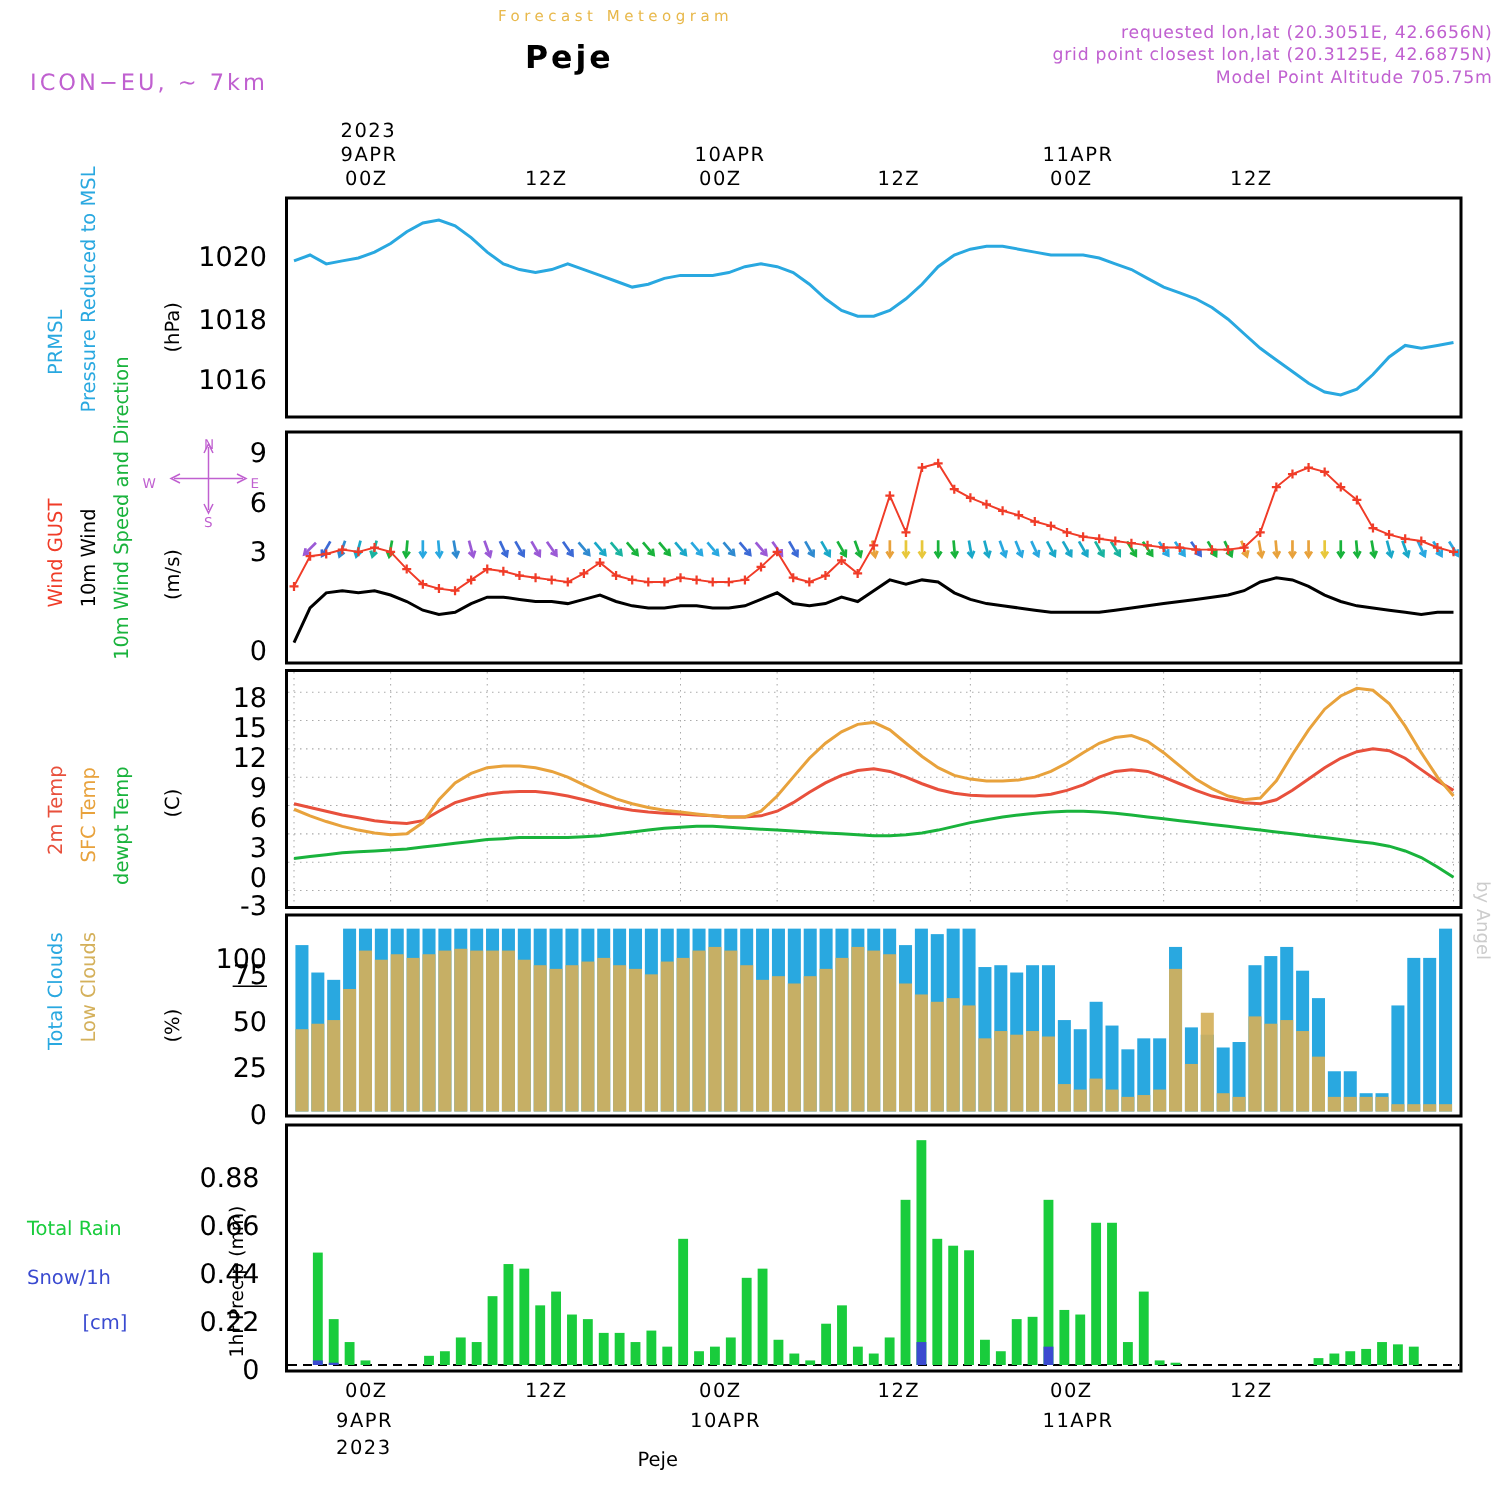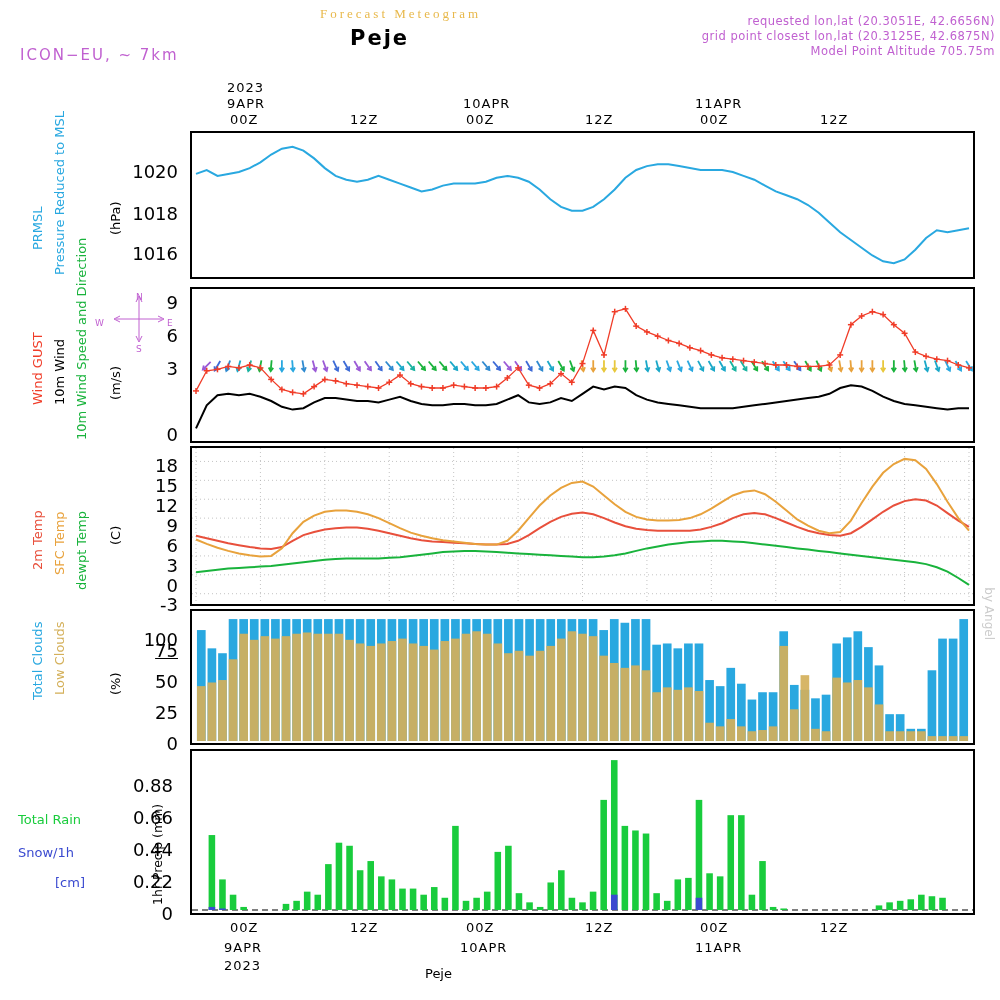--- a/index.html
+++ b/index.html
@@ -5,22 +5,22 @@
   html,body{margin:0;padding:0;}
   body{
     width:1000px;height:1000px;
     background:#ffffff;
     font-family:"DejaVu Sans", sans-serif;
     position:relative;
     overflow:hidden;
   }
   .abs{position:absolute;}
   .ttl-forecast{
-    left:320px;top:6px;
-    color:#e8b84a;font-size:13px;letter-spacing:3px;font-family:Liberation Serif, serif;
+    left:332px;top:6px;
+    color:#e8b84a;font-size:10px;letter-spacing:3px;
   }
   .ttl-place{
     left:350px;top:26px;
     color:#000;font-size:21px;font-weight:bold;letter-spacing:2px;
   }
   .ttl-model{
     left:20px;top:46px;
     color:#c060d0;font-size:15px;letter-spacing:2px;
   }
   .meta{

